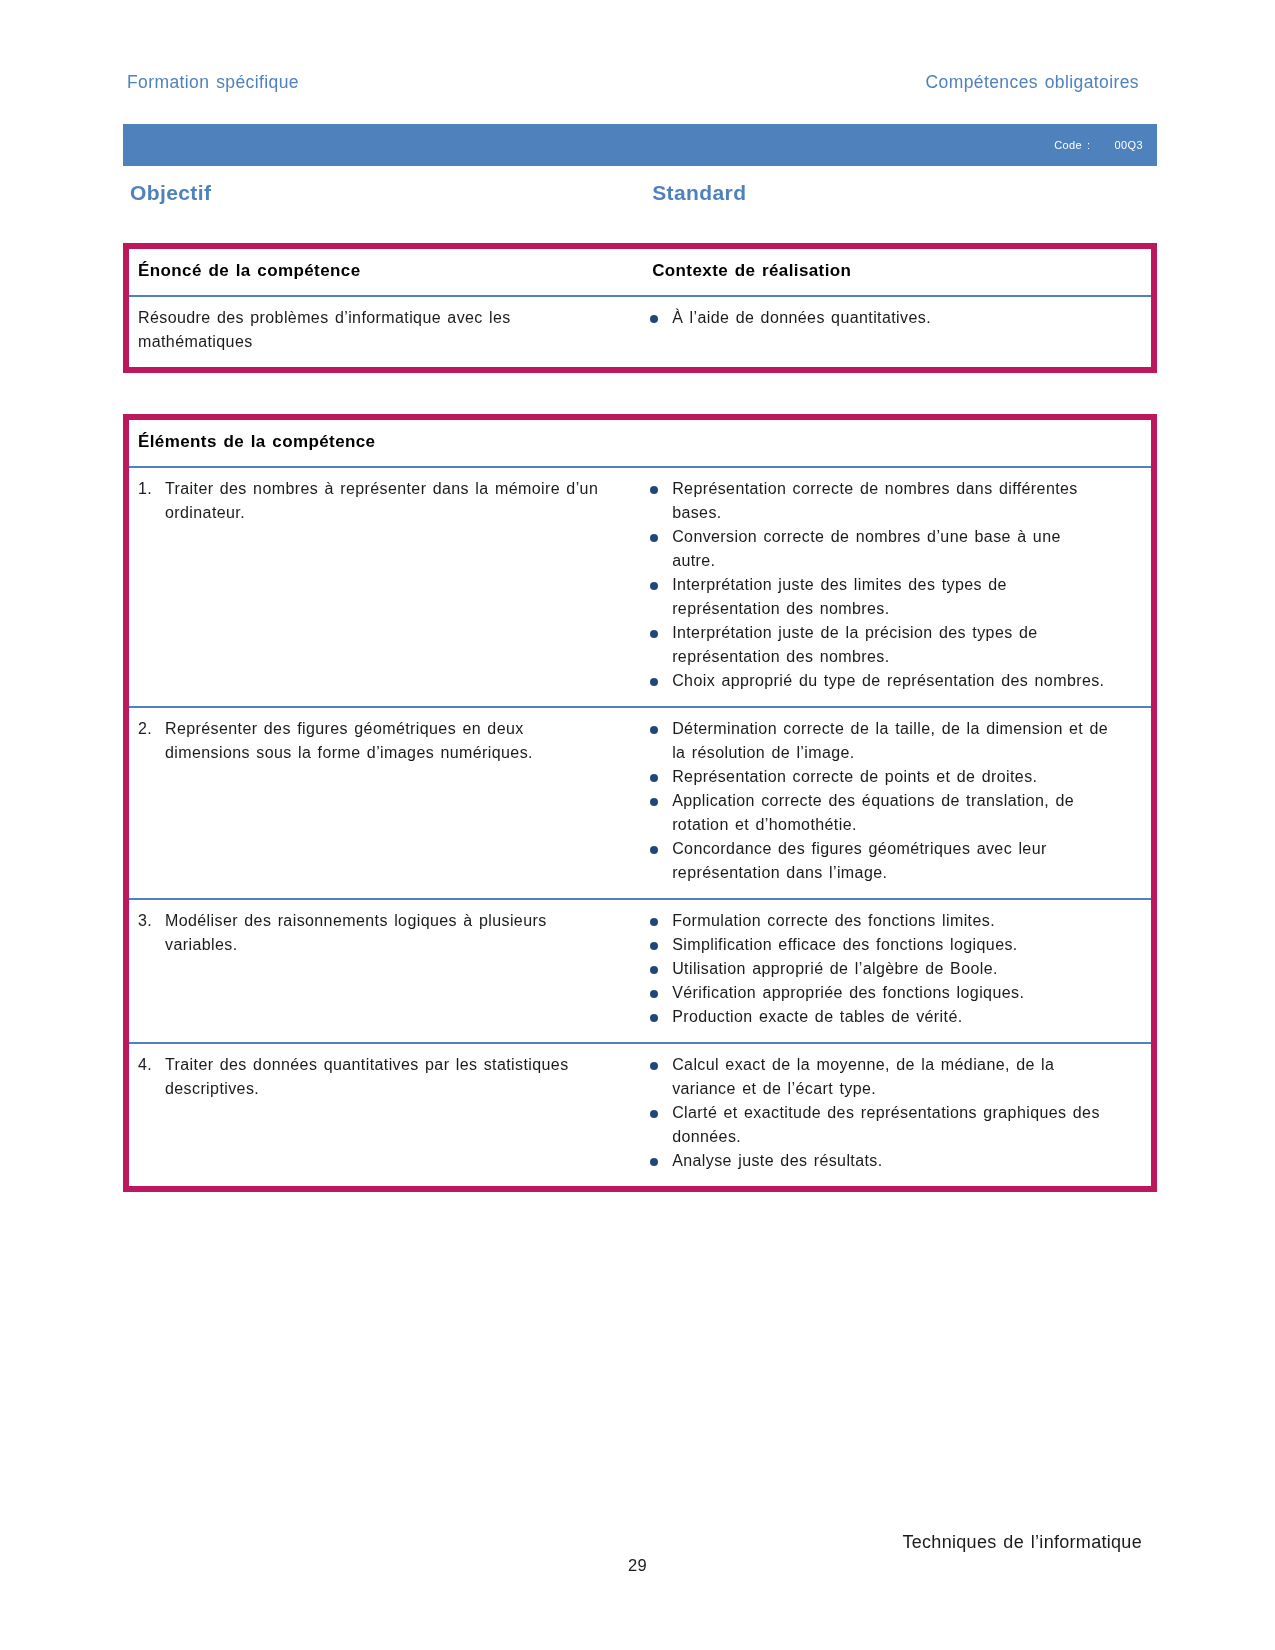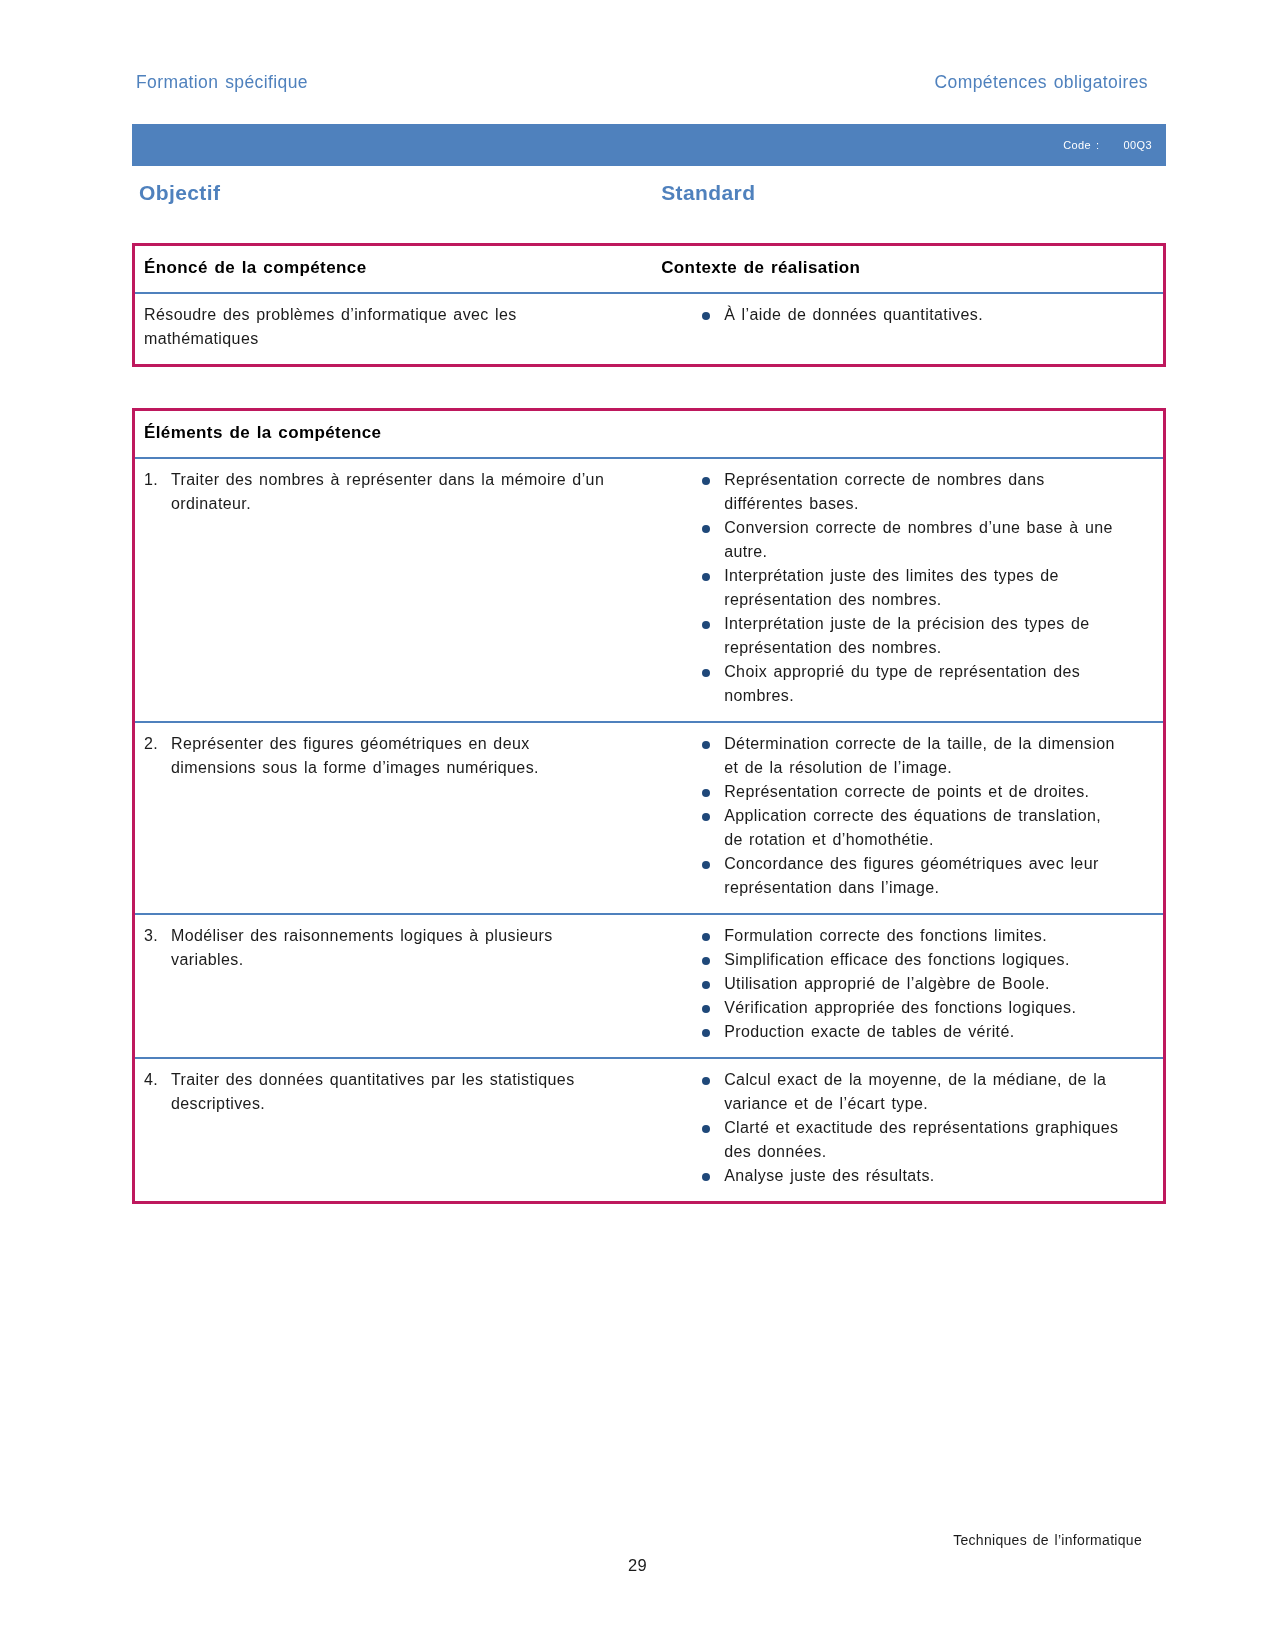--- a/index.html
+++ b/index.html
@@ -8,21 +8,21 @@
     width: 1275px;
     height: 1650px;
     background: #ffffff;
     font-family: "Liberation Sans", "DejaVu Sans", sans-serif;
     color: #1b1b1b;
     font-size: 16px;
     letter-spacing: 0.4px;
     word-spacing: 1.5px;
     overflow: hidden;
   }
-  .content { position: absolute; left: 132px; width: 1034px; top: 0; }
+  .content { position: absolute; left: 123px; width: 1034px; top: 0; }
 
   
   .top-header {
     display: flex;
     justify-content: space-between;
     margin-top: 71px;
     color: #4f81bd;
     font-size: 17.5px;
     line-height: 22px;
   }
@@ -52,21 +52,21 @@
     color: #4f81bd;
     font-weight: bold;
     font-size: 21px;
     line-height: 26px;
   }
   .headings .h-left { padding-left: 7px; }
   .headings .h-right { padding-left: 6px; }
 
   
   .ctable {
-    border: 3px solid #be185d;
+    border: 6px solid #be185d;
     background: #ffffff;
   }
   .ctable.first { margin-top: 37px; }
   .ctable.second { margin-top: 41px; }
 
   .ctable-header {
     display: grid;
     grid-template-columns: 50.6% 1fr;
     border-bottom: 2px solid #4f81bd;
     font-weight: bold;
@@ -76,21 +76,20 @@
     line-height: 22px;
   }
   .ctable-header .cell-l { padding-left: 9px; }
   .ctable-header .cell-r { padding-left: 6px; }
 
   .ctable-row {
     display: grid;
     grid-template-columns: 50.6% 1fr;
     padding: 9px 0 13px 0;
     line-height: 24px;
-    gap: 43px;
   }
   .ctable-row + .ctable-row { border-top: 2px solid #4f81bd; }
 
   .statement { padding-left: 9px; padding-right: 58px; }
 
   .num-item { display: flex; padding-left: 9px; }
   .num { width: 27px; flex: 0 0 27px; }
   .etext { flex: 1; padding-right: 46px; }
 
   ul.bullets { list-style: none; margin: 0; padding: 0 8px 0 0; }
@@ -109,21 +108,21 @@
     border-radius: 50%;
     background: #1f4879;
   }
   .crit-wrap { padding-right: 34px; }
 
   
   .footer-program {
     position: absolute;
     top: 1532px;
     right: 133px;
-    font-size: 14px;
+    font-size: 18px;
     color: #1b1b1b;
     letter-spacing: 0.3px;
   }
   .page-number {
     position: absolute;
     top: 1556px;
     left: 0;
     width: 1275px;
     text-align: center;
     font-size: 16.5px;

